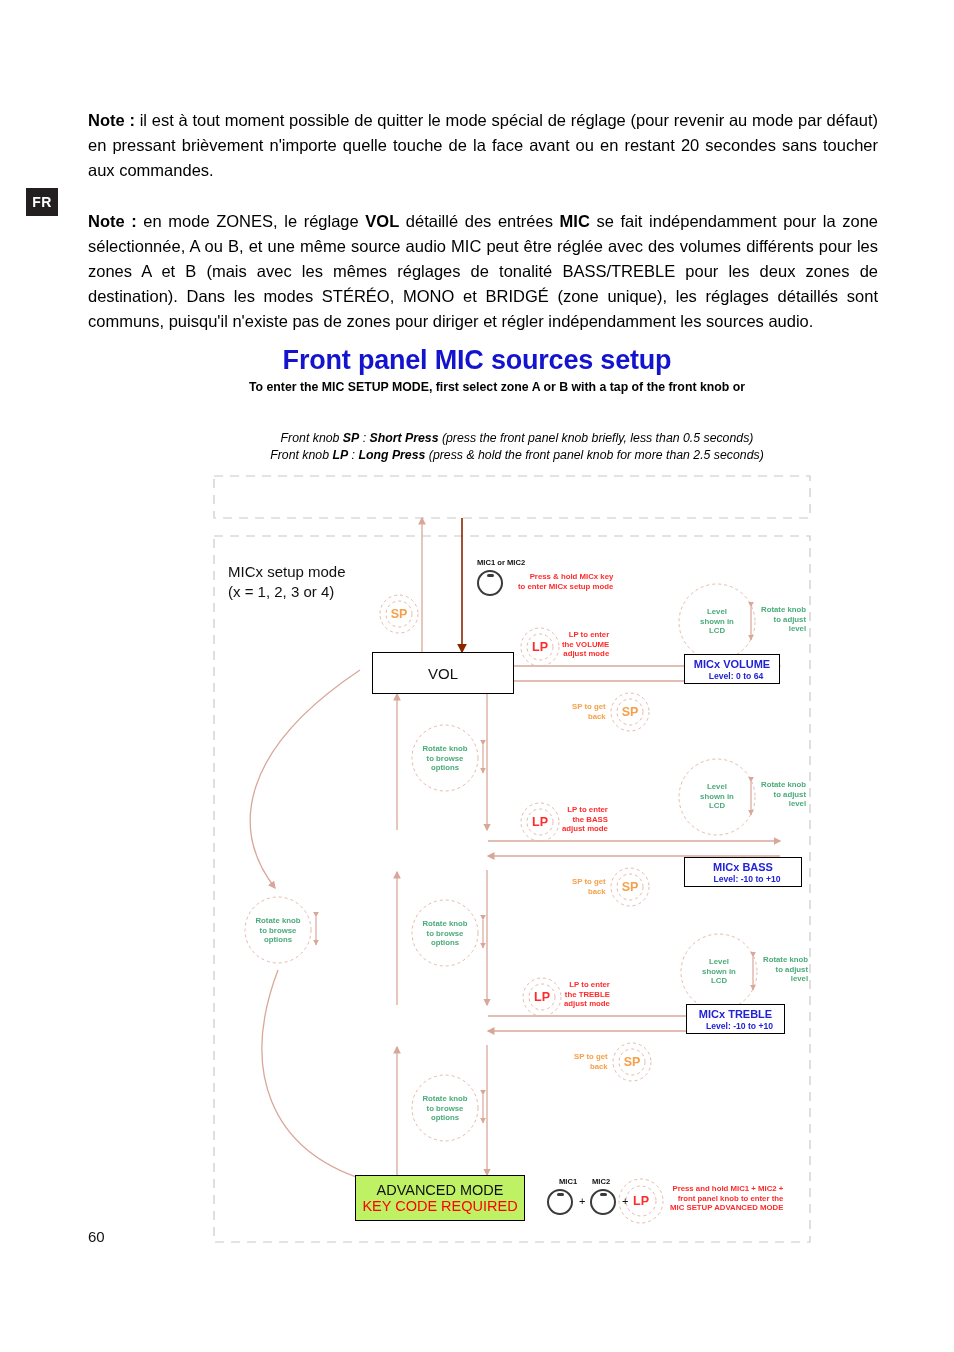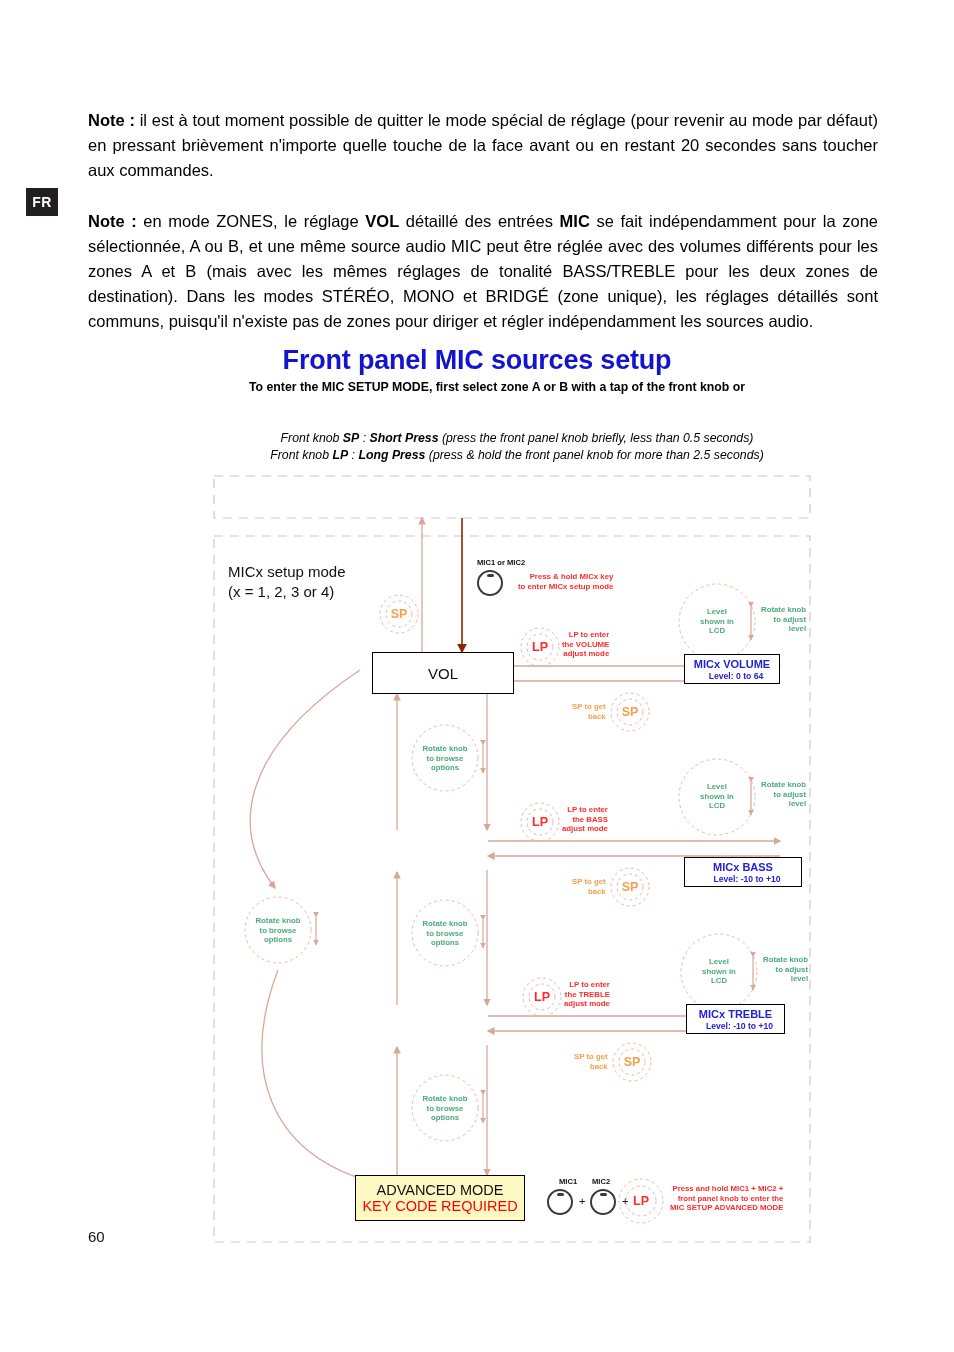--- a/index.html
+++ b/index.html
@@ -77,21 +77,21 @@
     background:#fff;
     display:flex; flex-direction:column;
     align-items:center; justify-content:center;
     text-align:center; padding:2px 6px;
   }
   .lcd-title{ color:#2222d8; font-size:11px; font-weight:bold; }
   .lcd-sub{ color:#2222d8; font-size:8.6px; font-weight:bold; margin-top:1px;padding-left:8px; }
 
   .adv-box{
     position:absolute;
-    border:1.6px solid #000; background:#fef9c3;
+    border:1.6px solid #000; background:#bef264;
     display:flex; flex-direction:column; align-items:center; justify-content:center;
   }
   .adv-t1{ font-size:14.5px; color:#111; }
   .adv-t2{ font-size:14.5px; color:#ff0000; }
 
   .frame-label{
     position:absolute;
     font-size:15px; color:#111; white-space:pre; line-height:20px;
   }
 

